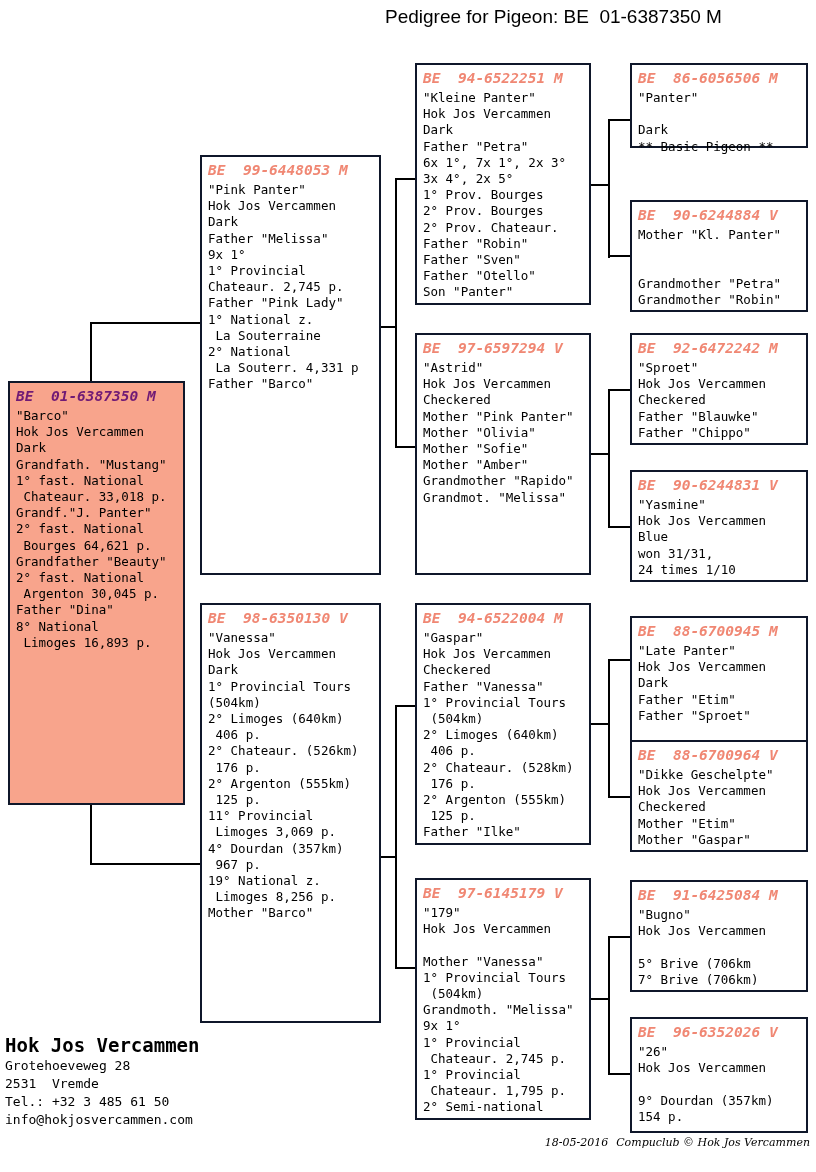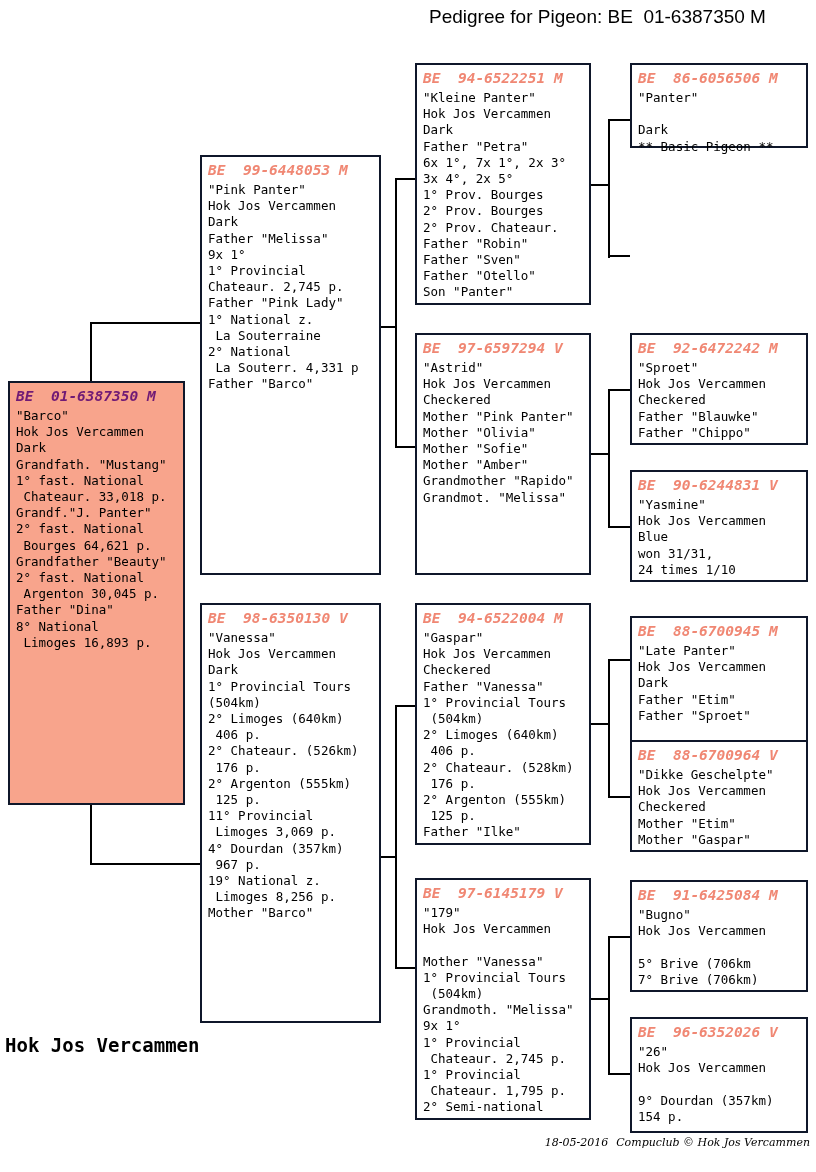--- a/index.html
+++ b/index.html
@@ -1,19 +1,19 @@
 <!DOCTYPE html>
 <html><head>
 <meta charset="utf-8">
 <style>
   html,body{margin:0;padding:0;background:#fff;}
   .page{position:relative;width:816px;height:1172px;background:#ffffff;overflow:hidden;
         font-family:"DejaVu Sans Mono",monospace;color:#000;}
   .page-title{position:absolute;left:385px;top:6px;font-family:"Liberation Sans",sans-serif;
-        font-size:19px;white-space:pre;color:#000;margin-left:44px;}
+        font-size:19px;white-space:pre;color:#000;}
   .pbox{position:absolute;border:2px solid #0f172a;background:#fff;padding:3px 6px;box-sizing:border-box;}
   .pbox.subject{background:#f8a48c;}
   .ring{font-family:"DejaVu Sans Mono",monospace;font-weight:bold;font-style:italic;
         font-size:14.5px;line-height:20px;color:#f08773;white-space:pre;}
   .pbox.subject .ring{color:#701a75;}
   .lines{margin-top:2px;}
   .line{font-size:12.5px;line-height:16.2px;min-height:16.2px;white-space:pre;}
   .h-line{position:absolute;height:2px;background:#000;}
   .v-line{position:absolute;width:2px;background:#000;}
   .loft-block{position:absolute;left:5px;top:1033px;}
@@ -199,20 +199,30 @@
 
   <div class="pbox" style="left:630px;top:63px;width:178px;height:85px">
     <div class="ring">BE  86-6056506 M</div>
     <div class="lines">
         <div class="line">"Panter"</div>
         <div class="line">&nbsp;</div>
         <div class="line">Dark</div>
         <div class="line">** Basic Pigeon **</div>
       </div>
   </div>
+  <div class="pbox" style="left:630px;top:200px;width:178px;height:112px">
+    <div class="ring">BE  90-6244884 V</div>
+    <div class="lines">
+        <div class="line">Mother "Kl. Panter"</div>
+        <div class="line">&nbsp;</div>
+        <div class="line">&nbsp;</div>
+        <div class="line">Grandmother "Petra"</div>
+        <div class="line">Grandmother "Robin"</div>
+      </div>
+  </div>
   <div class="pbox" style="left:630px;top:333px;width:178px;height:112px">
     <div class="ring">BE  92-6472242 M</div>
     <div class="lines">
         <div class="line">"Sproet"</div>
         <div class="line">Hok Jos Vercammen</div>
         <div class="line">Checkered</div>
         <div class="line">Father "Blauwke"</div>
         <div class="line">Father "Chippo"</div>
       </div>
   </div>
@@ -262,17 +272,23 @@
         <div class="line">"26"</div>
         <div class="line">Hok Jos Vercammen</div>
         <div class="line">&nbsp;</div>
         <div class="line">9° Dourdan (357km)</div>
         <div class="line">154 p.</div>
       </div>
   </div>
 
   <div class="loft-block">
     <div class="loft-name">Hok Jos Vercammen</div>
+    <div class="loft-lines">
+        <div class="loft-line">Grotehoeveweg 28</div>
+        <div class="loft-line">2531  Vremde</div>
+        <div class="loft-line">Tel.: +32 3 485 61 50</div>
+        <div class="loft-line">info@hokjosvercammen.com</div>
+      </div>
   </div>
 
   <div class="footnote"><span>18-05-2016</span><span>Compuclub © Hok Jos Vercammen</span></div>
 
 </div>
 
 </body></html>

